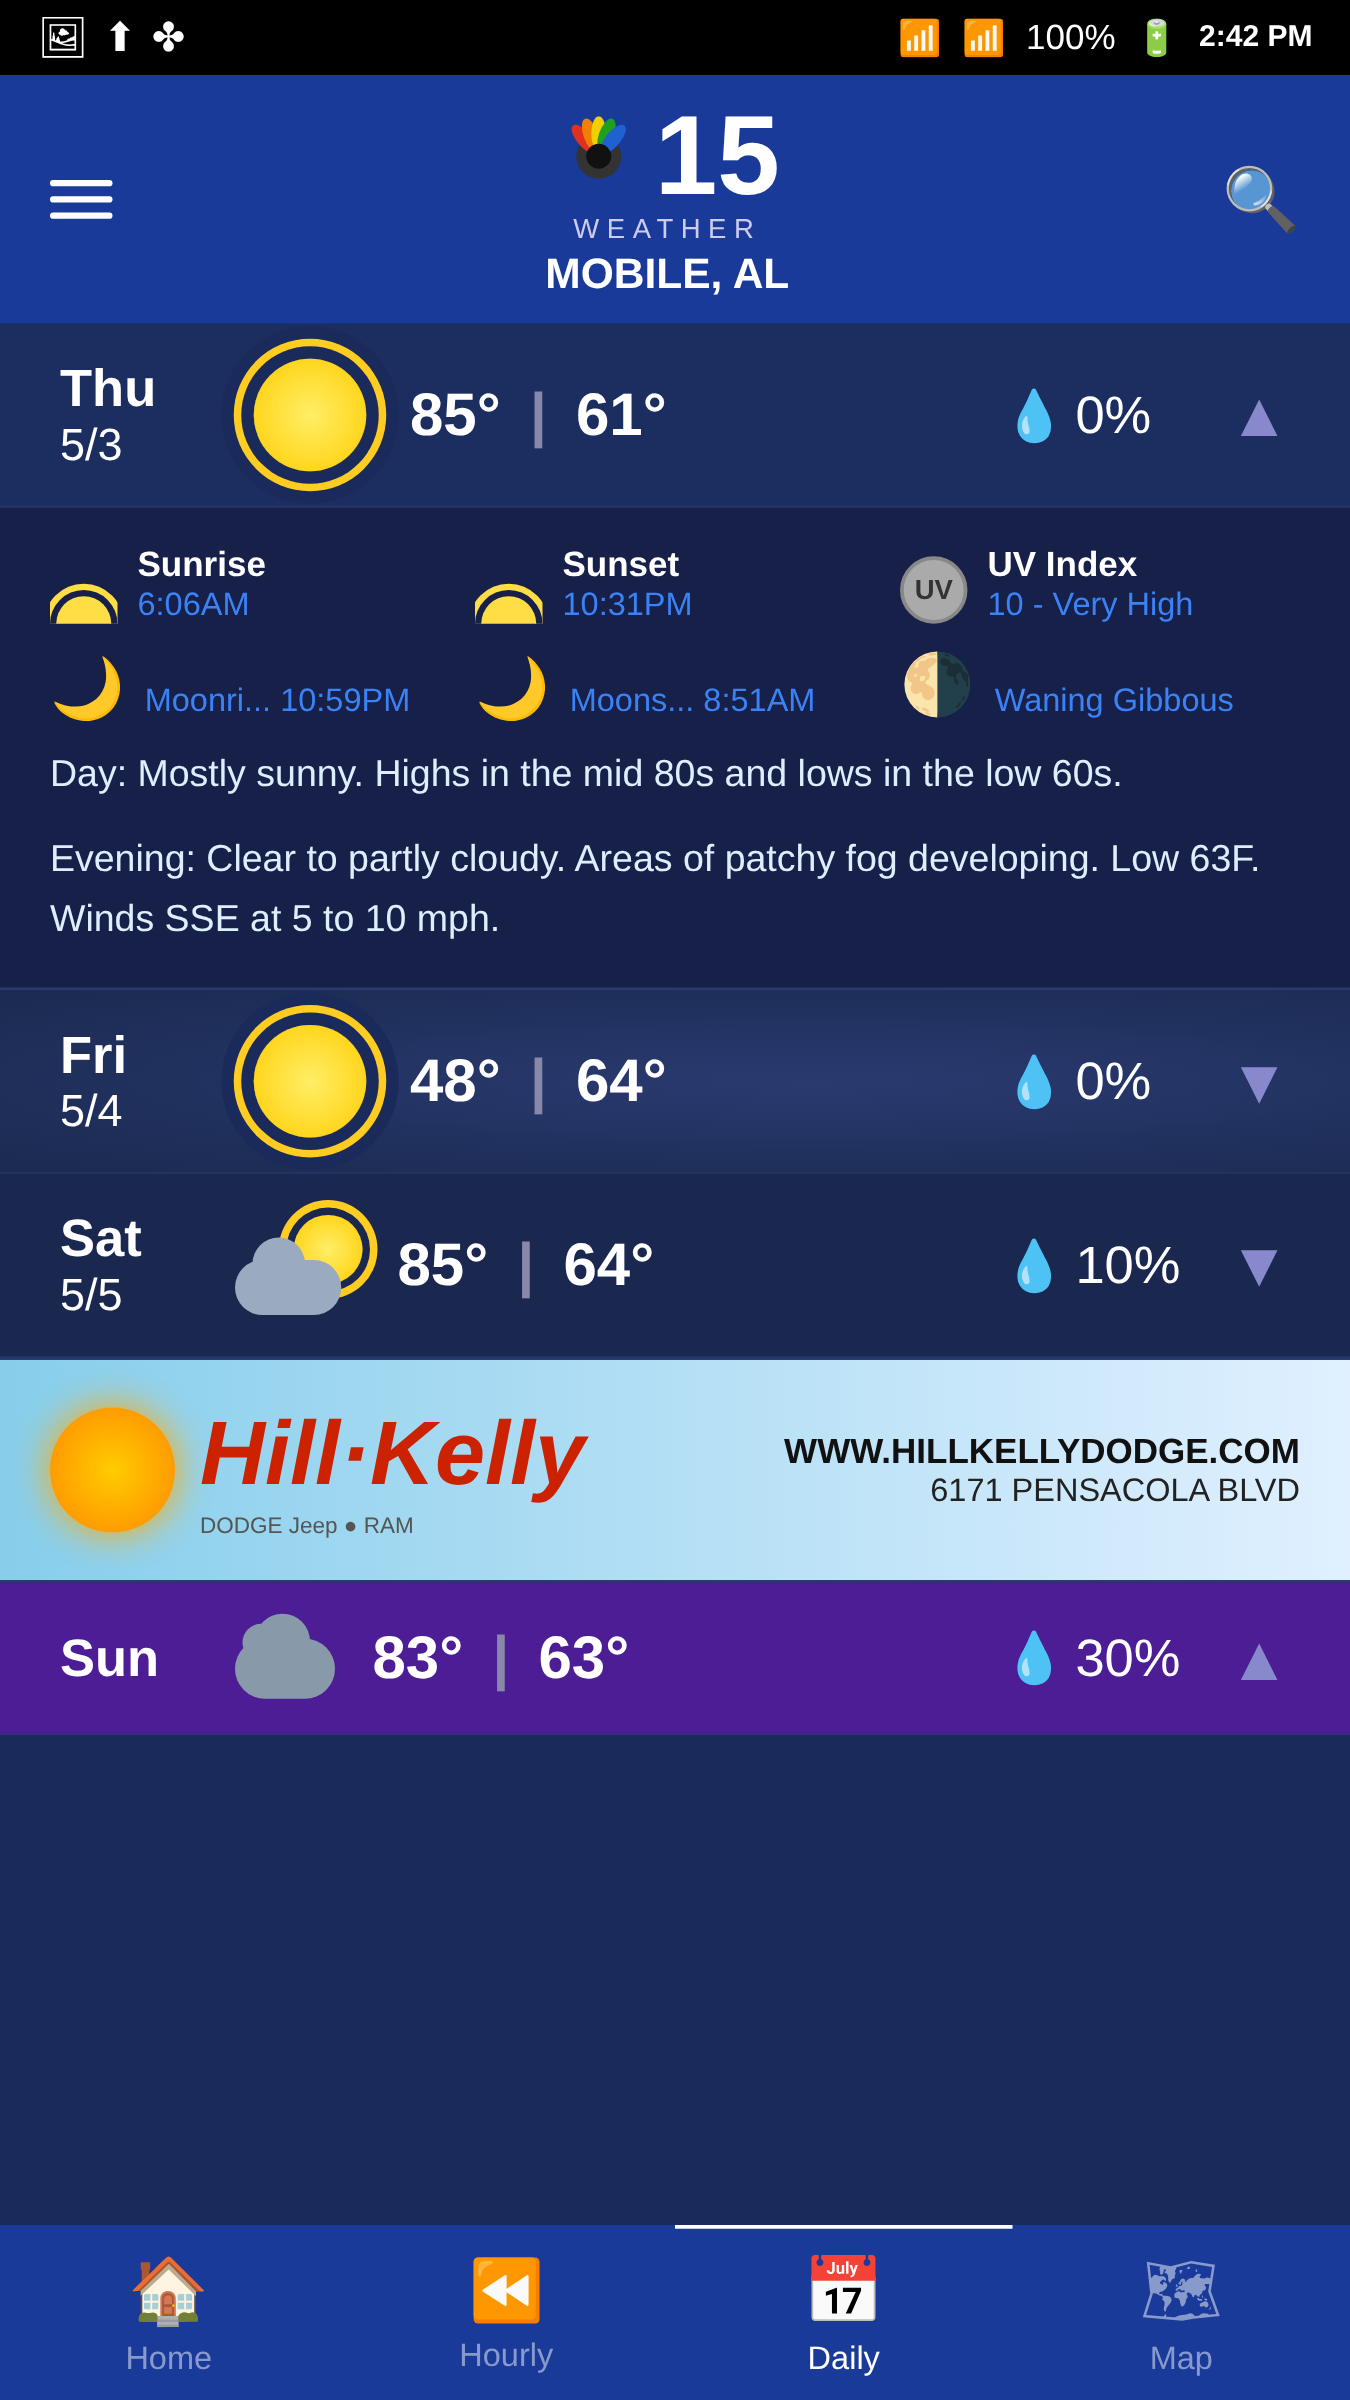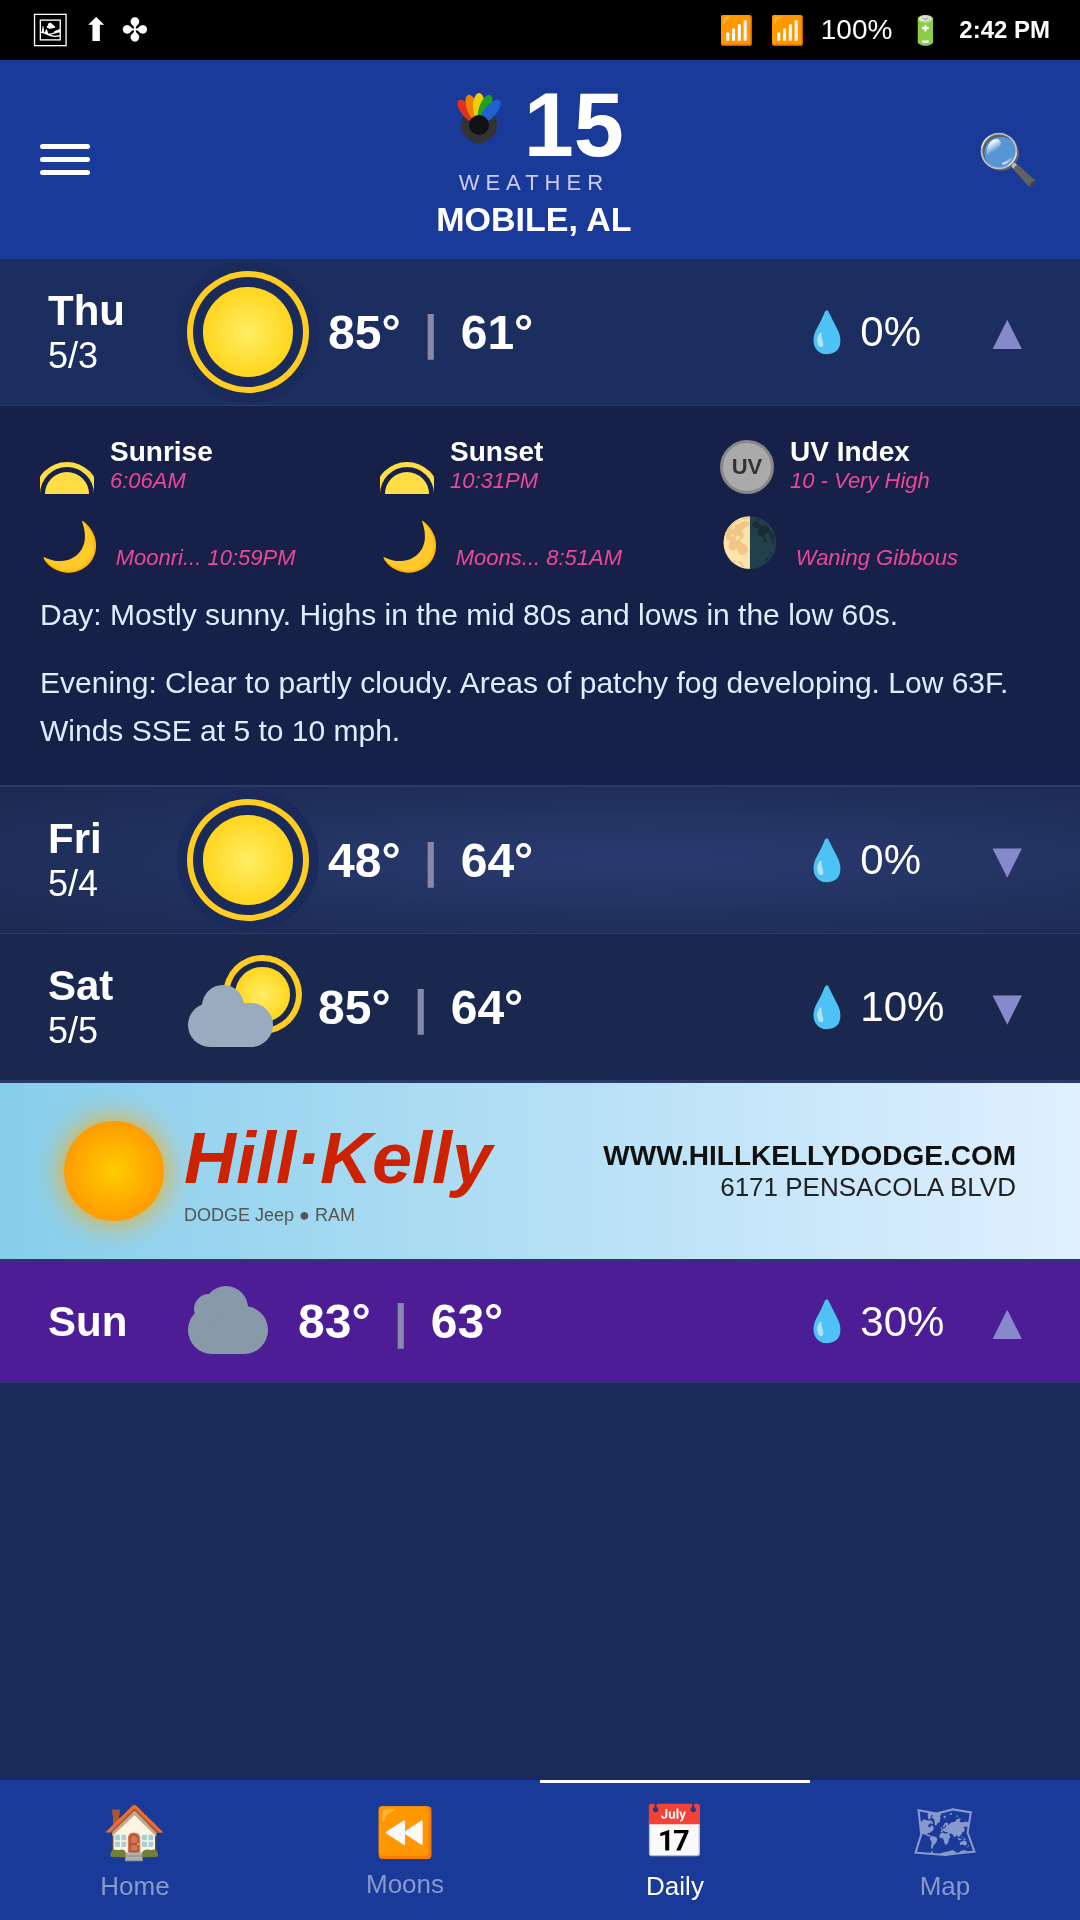--- a/index.html
+++ b/index.html
@@ -83,21 +83,21 @@
     .detail-uv-badge {
       width: 54px; height: 54px;
       background: #aaaaaa;
       border-radius: 50%;
       display: flex; align-items: center; justify-content: center;
       font-size: 22px; font-weight: bold; color: #333;
       border: 3px solid #888;
       flex-shrink: 0;
     }
     .detail-label { font-size: 28px; font-weight: bold; }
-    .detail-value { font-size: 22px; color: #ec4899; font-style: italic; }
+    .detail-value { font-size: 26px; color: #3b82f6; }
 
     .forecast-text {
       font-size: 30px;
       line-height: 1.6;
       color: #ddeeff;
       margin-top: 10px;
     }
 
     
     .half-sun {
@@ -130,21 +130,21 @@
       align-items: center;
       justify-content: center;
       overflow: hidden;
       border-top: 2px solid #2a3a6a;
       border-bottom: 2px solid #2a3a6a;
     }
     .ad-content {
       display: flex;
       align-items: center;
       width: 100%;
-      padding: 0 64px;
+      padding: 0 40px;
       gap: 20px;
     }
     .ad-sun {
       width: 100px; height: 100px;
       background: radial-gradient(circle, #ffcc00, #ff8800);
       border-radius: 50%;
       box-shadow: 0 0 30px #ffaa00;
       flex-shrink: 0;
     }
     .ad-brand { font-size: 72px; font-weight: 900; color: #cc2200; font-style: italic; }
@@ -403,21 +403,21 @@
 
 </div>
 
 <div class="bottom-nav">
   <div class="nav-item">
     <span class="nav-icon">🏠</span>
     <span class="nav-label">Home</span>
   </div>
   <div class="nav-item">
     <span class="nav-icon" style="font-size:48px;">⏪</span>
-    <span class="nav-label">Moons</span>
+    <span class="nav-label">Hourly</span>
   </div>
   <div class="nav-item active">
     <span class="nav-icon" style="font-size:52px;">📅</span>
     <span class="nav-label">Daily</span>
   </div>
   <div class="nav-item">
     <span class="nav-icon" style="font-size:52px;">🗺</span>
     <span class="nav-label">Map</span>
   </div>
 </div>

